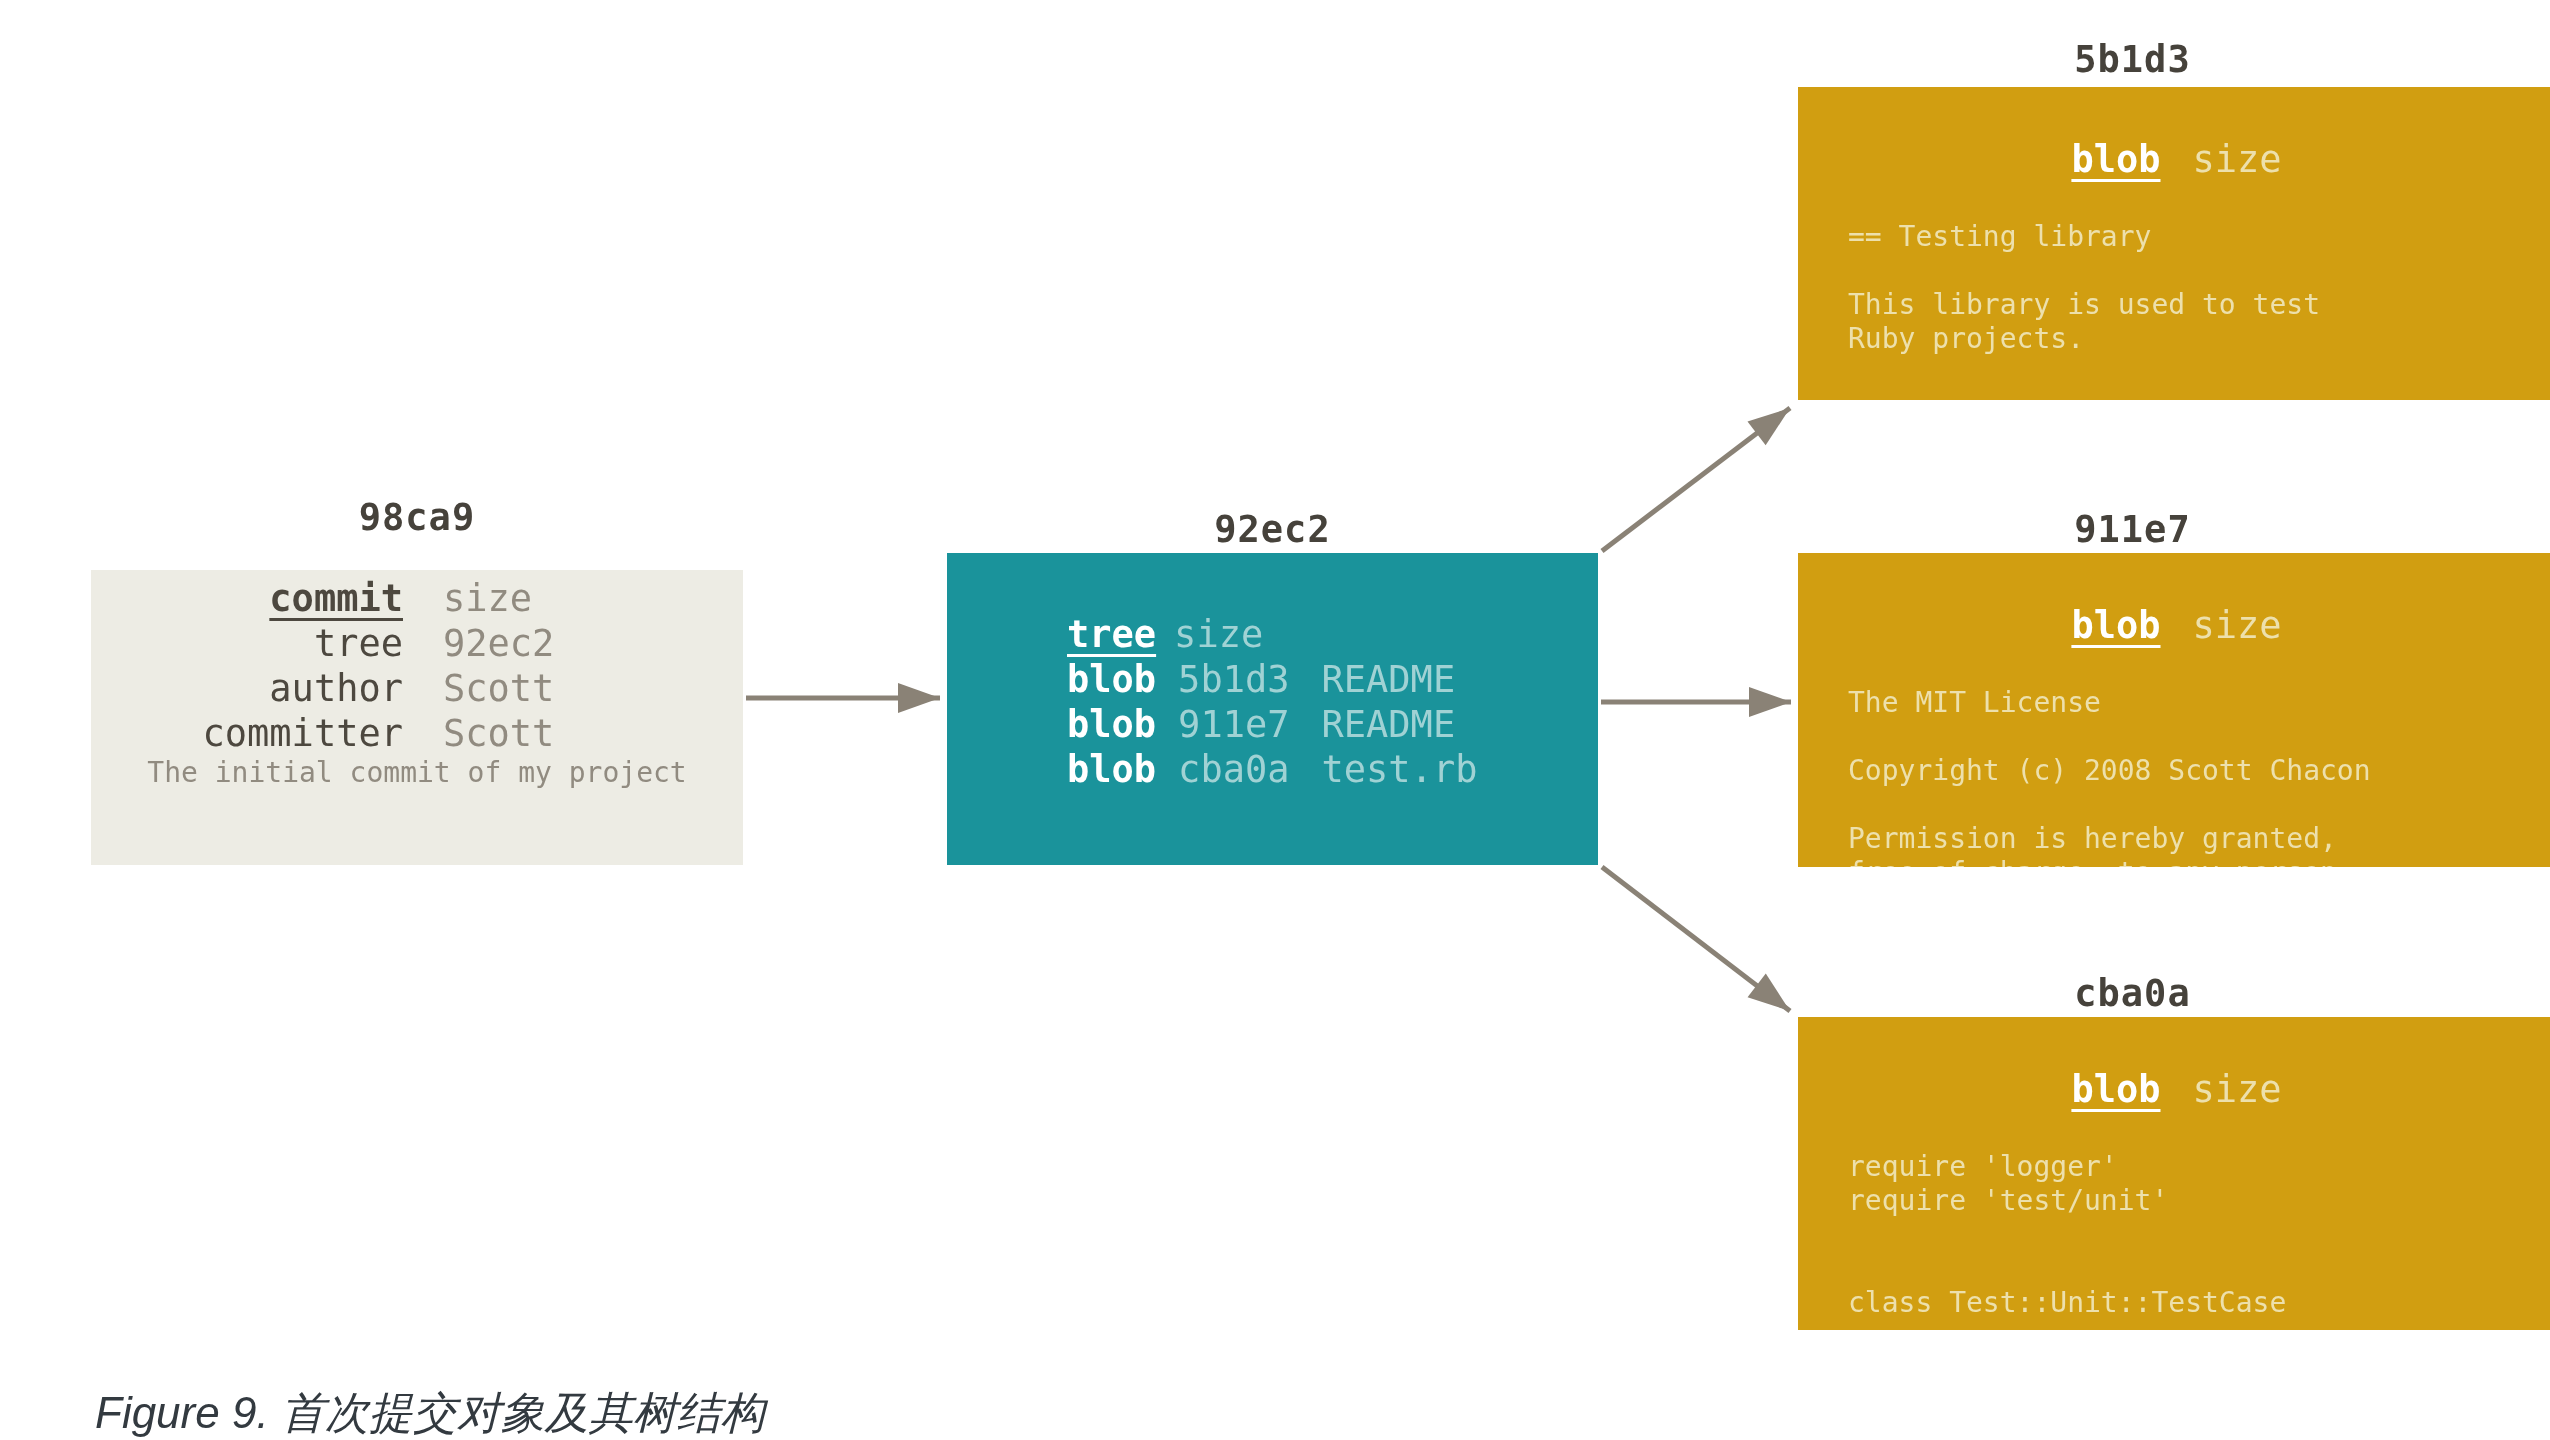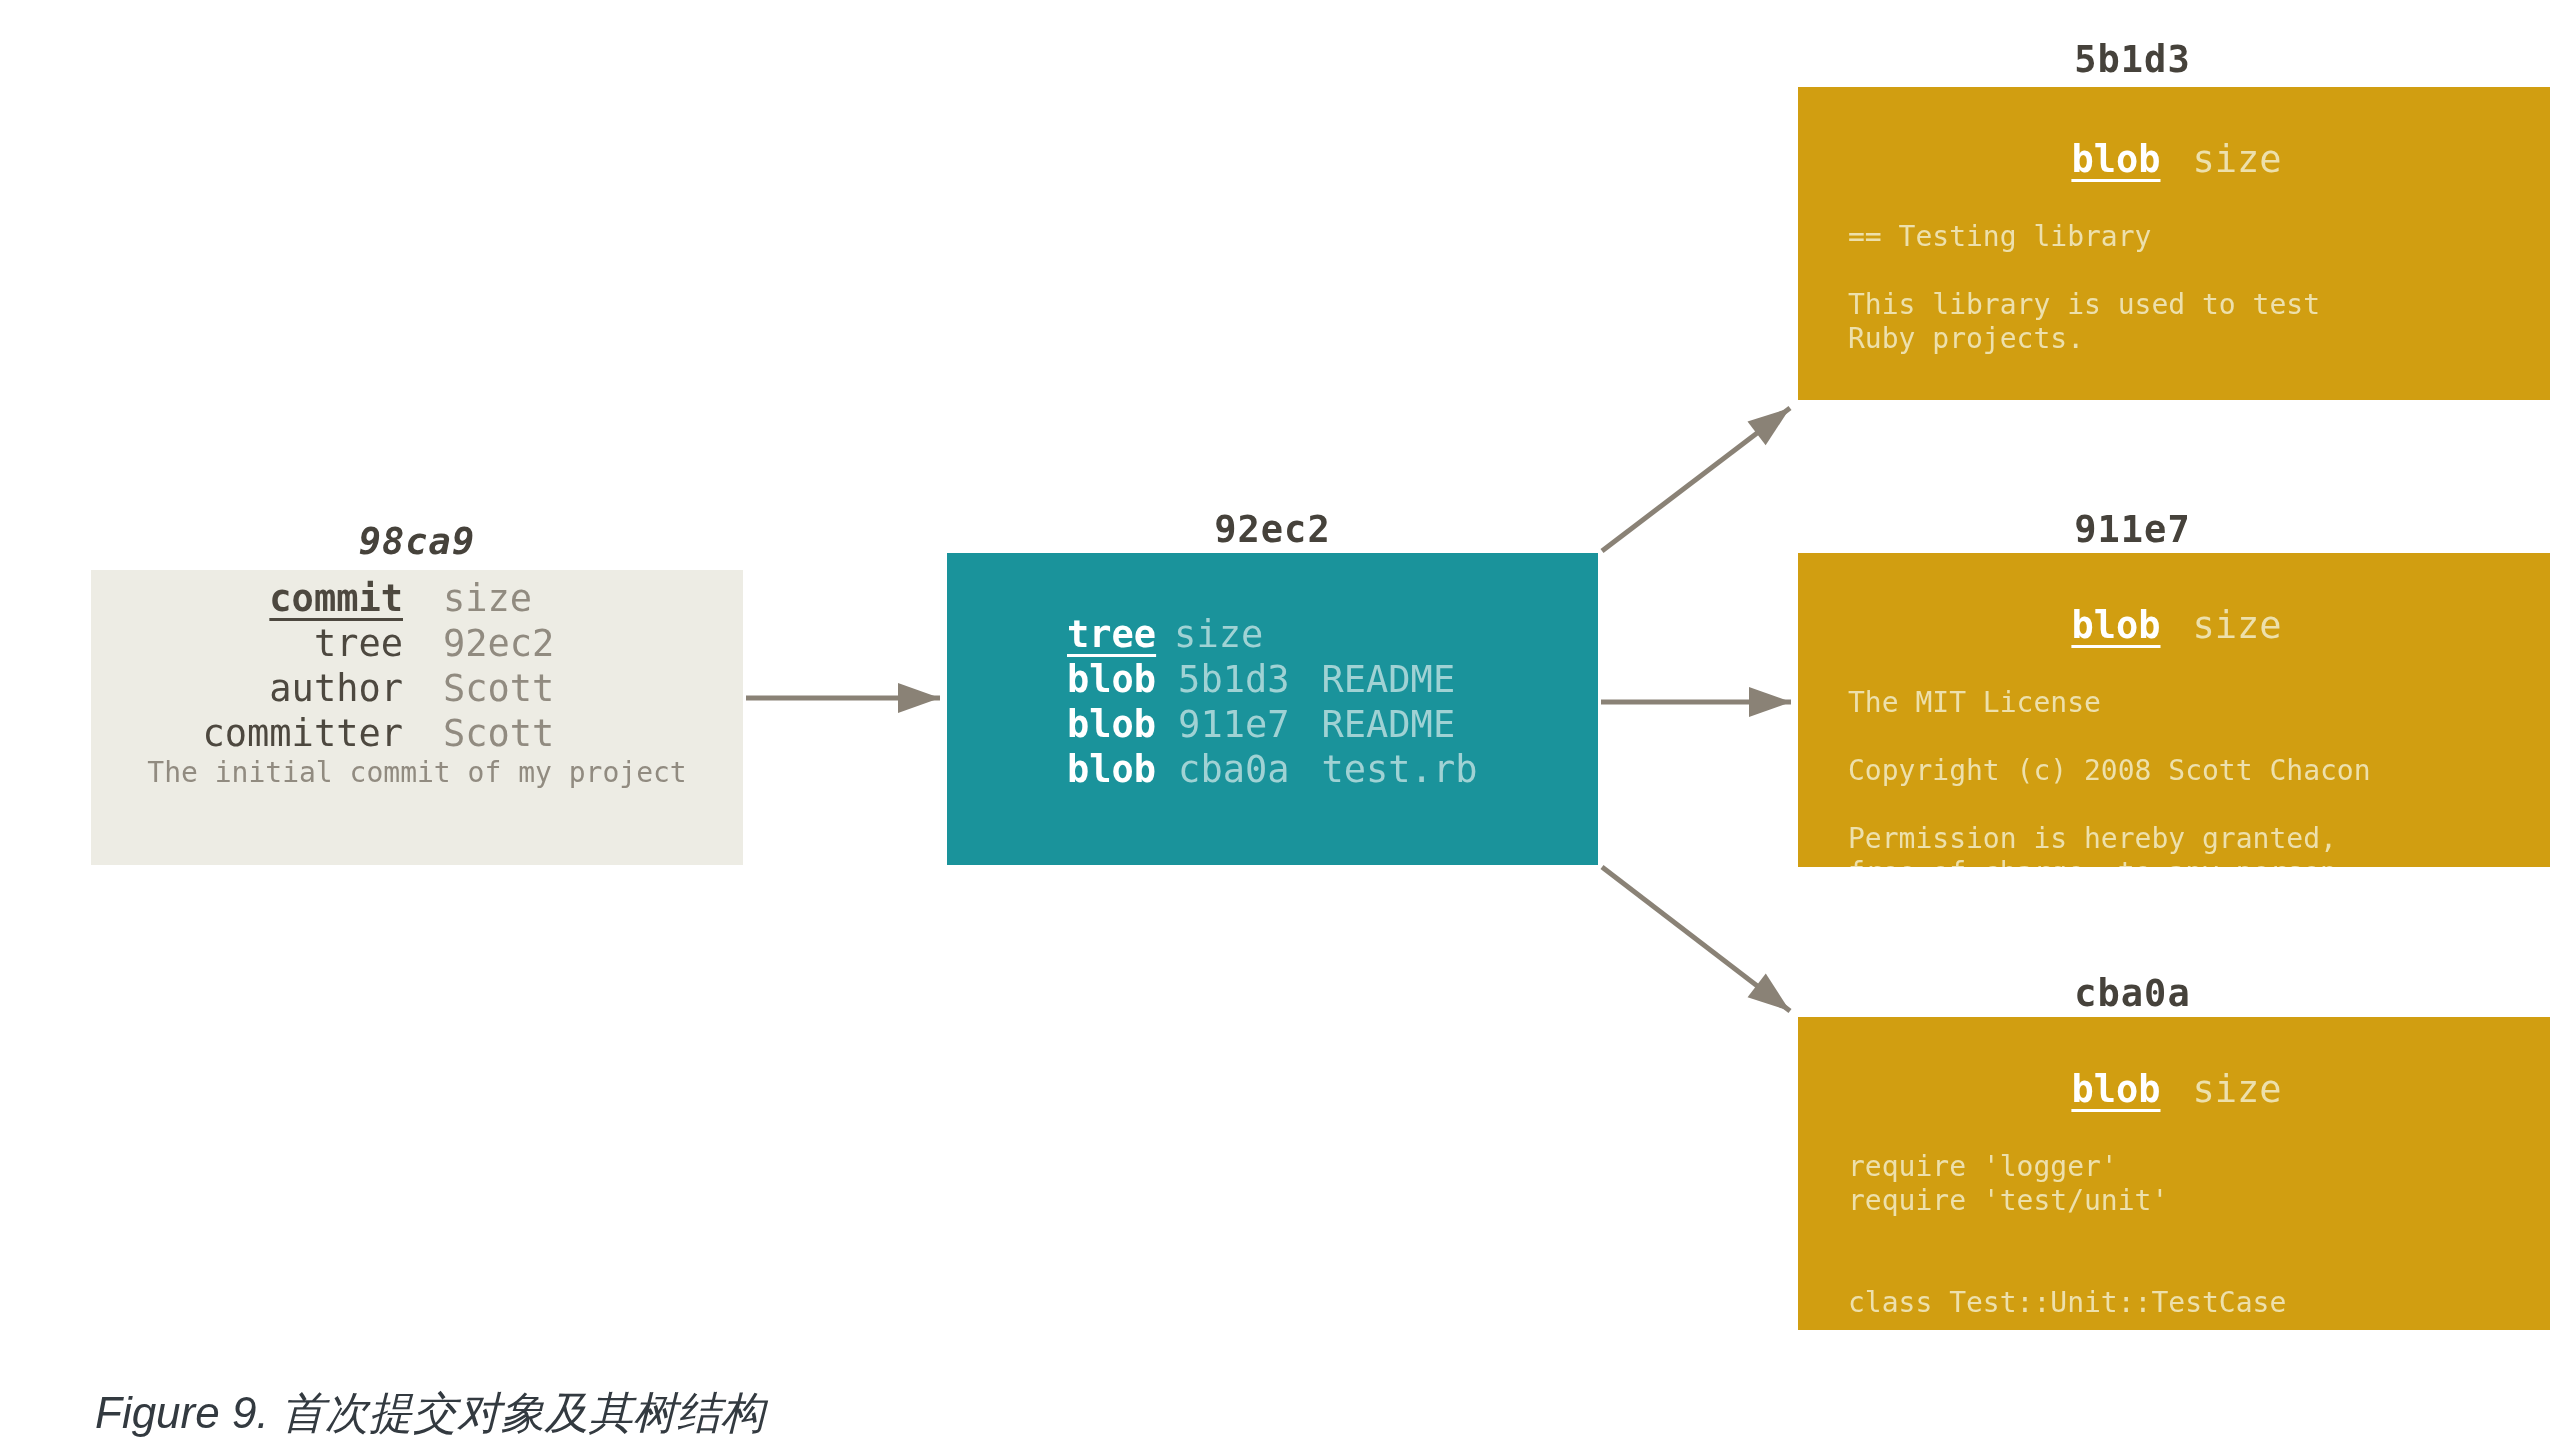--- a/index.html
+++ b/index.html
@@ -81,21 +81,21 @@
       <marker id="ah" markerUnits="userSpaceOnUse" markerWidth="46" markerHeight="34" refX="43" refY="16" orient="auto">
         <path d="M1,1 L43,16 L1,31 Z"></path>
       </marker>
     </defs>
     <line x1="746" y1="698" x2="940" y2="698" marker-end="url(#ah)"></line>
     <line x1="1601" y1="702" x2="1791" y2="702" marker-end="url(#ah)"></line>
     <line x1="1602" y1="551" x2="1790" y2="408" marker-end="url(#ah)"></line>
     <line x1="1602" y1="867" x2="1790" y2="1011" marker-end="url(#ah)"></line>
   </svg>
 
-  <div class="obj-label" style="left:91px;top:520px;width:652px;font-style:italic;">98ca9</div>
+  <div class="obj-label" style="left:91px;top:496px;width:652px;">98ca9</div>
   <div class="obj-label" style="left:947px;top:508px;width:651px;">92ec2</div>
   <div class="obj-label" style="left:1798px;top:38px;width:669px;">5b1d3</div>
   <div class="obj-label" style="left:1798px;top:508px;width:669px;">911e7</div>
   <div class="obj-label" style="left:1798px;top:972px;width:669px;">cba0a</div>
 
   <div class="box box-commit">
     <div class="commit-rows">
       <div><span class="k strong u">commit</span><span class="v">size</span></div>
       <div><span class="k">tree</span><span class="v">92ec2</span></div>
       <div><span class="k">author</span><span class="v">Scott</span></div>

